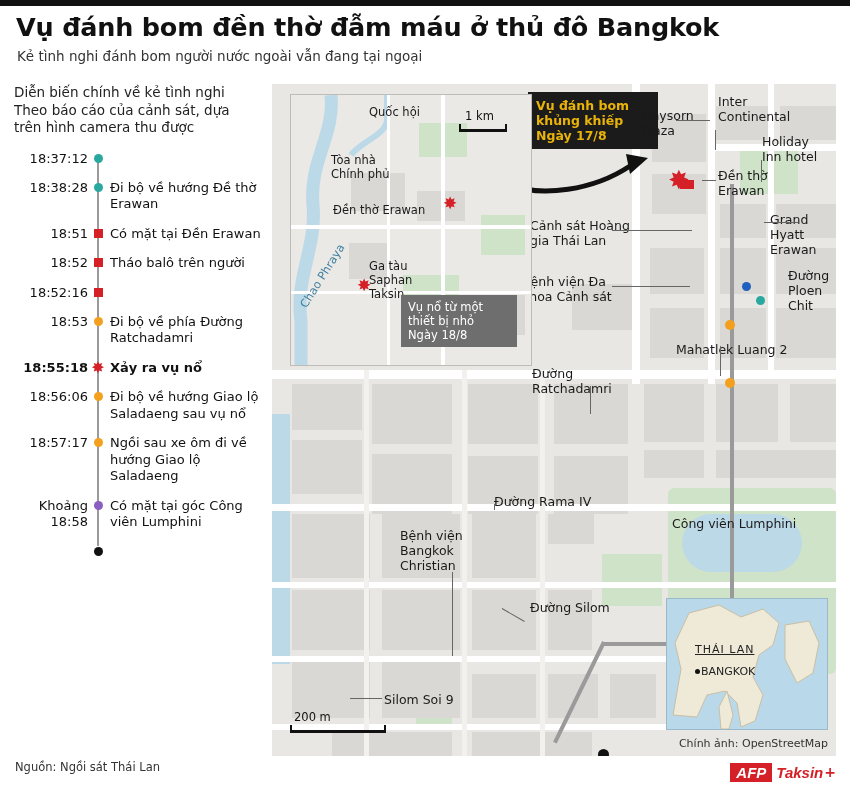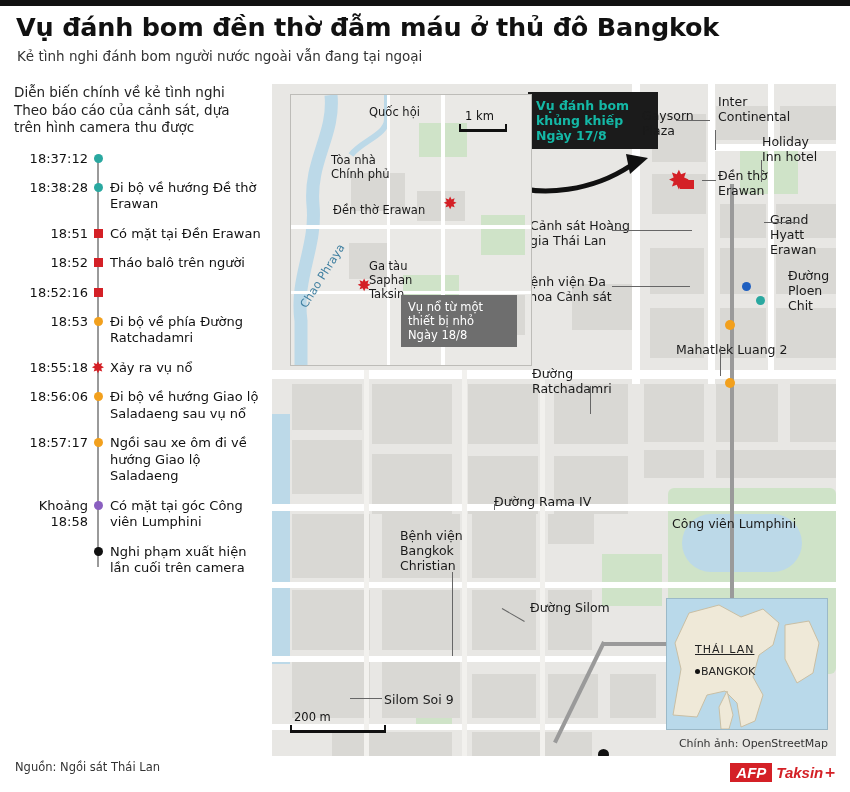--- a/index.html
+++ b/index.html
@@ -39,21 +39,21 @@
     padding-right:0;flex:0 0 74px;
   }
   .ev-marker{
     width:20px;flex:0 0 20px;display:flex;justify-content:center;padding-top:3px;
   }
   .dot{width:9px;height:9px;border-radius:50%;display:block;}
   .sq{width:9px;height:9px;display:block;}
   .ev-text{
     flex:1;font-size:13px;line-height:16.5px;color:#111;padding-left:2px;
   }
-  .ev-bold .ev-time,.ev-bold .ev-text{font-weight:normal;}
+  .ev-bold .ev-time,.ev-bold .ev-text{font-weight:bold;}
   .source{
     position:absolute;left:15px;top:760px;font-size:11.5px;color:#333;
   }
   
   .map{
     position:absolute;left:272px;top:84px;width:564px;height:672px;
     background:#e8e7e4;overflow:hidden;border:0;
   }
   .mblock{position:absolute;background:#d9d8d4;}
   .road{position:absolute;background:#ffffff;}
@@ -73,21 +73,21 @@
   .scalelabel{position:absolute;font-size:11.5px;color:#111;}
   .credit{
     position:absolute;right:8px;bottom:6px;font-size:11px;color:#333;
   }
   
   .inset{
     position:absolute;left:18px;top:10px;width:240px;height:270px;
     background:#e9e8e5;border:1px solid #bdbcb8;overflow:hidden;
   }
   .callout{
-    position:absolute;background:#1b1b1b;color:#14b8a6;font-size:12.5px;
+    position:absolute;background:#1b1b1b;color:#eab308;font-size:12.5px;
     line-height:15px;padding:6px 8px;font-weight:bold;
   }
   .callout2{
     position:absolute;background:#6e6e6e;color:#fff;font-size:11.5px;
     line-height:14px;padding:5px 7px;
   }
   .star{
     position:absolute;color:#d42026;font-size:20px;line-height:20px;
   }
   
@@ -190,21 +190,20 @@
           <div class="ev-marker">
             <span class="dot" style="background: rgb(138, 95, 192);"></span>
           </div>
           <div class="ev-text">Có mặt tại góc Công viên Lumphini</div>
         </div>
         <div class="ev">
           <div class="ev-time"></div>
           <div class="ev-marker">
             <span class="dot" style="background: rgb(17, 17, 17);"></span>
           </div>
-          <div class="ev-text">Nghi phạm xuất hiện lần cuối trên camera</div>
         </div>
       </div>
   </div>
 </div>
 
 <div class="source">Nguồn: Ngồi sát Thái Lan</div>
 
 <div class="map">
 
   <div class="mblock" style="left:0;top:0;width:564px;height:672px;background:#e8e7e4;"></div>

